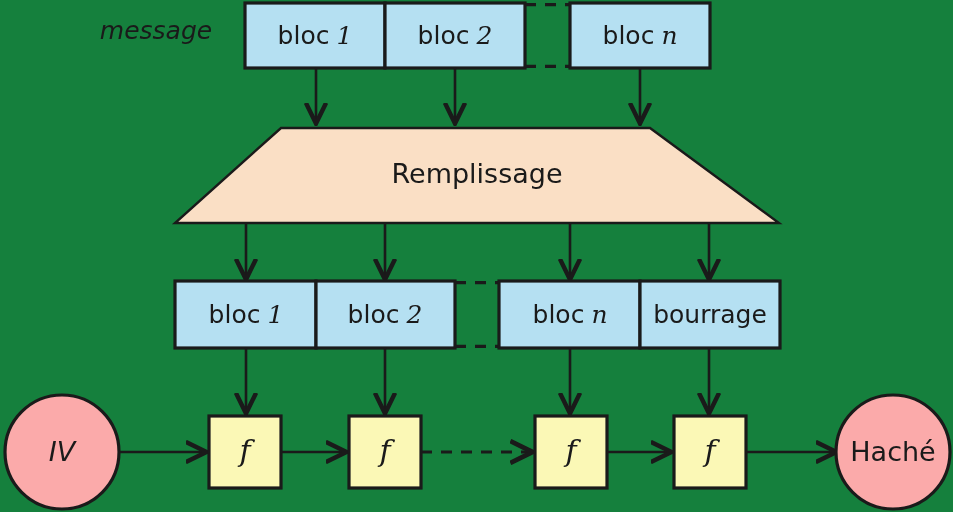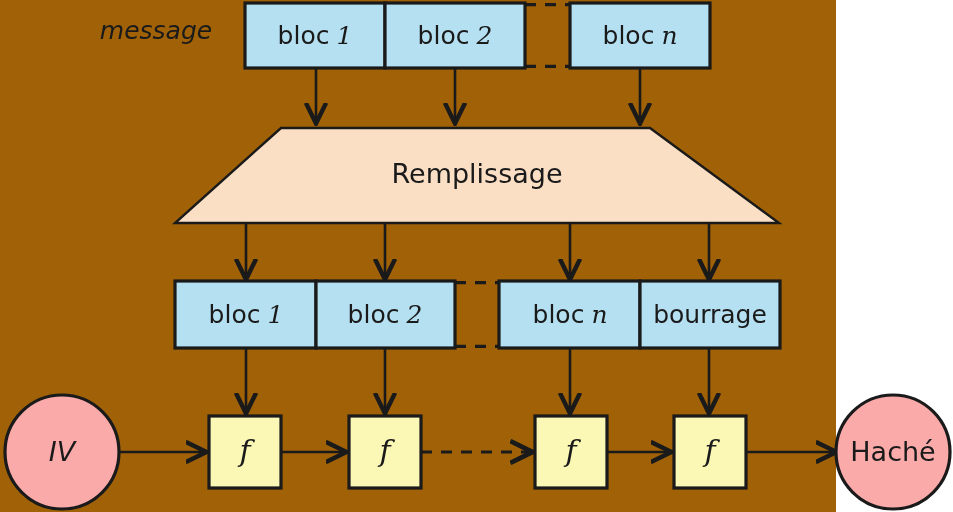--- a/index.html
+++ b/index.html
@@ -8,23 +8,23 @@
     background: #ffffff;
   }
   body {
     width: 953px;
     height: 512px;
     overflow: hidden;
     font-family: "DejaVu Sans", sans-serif;
   }
   #diagram-root {
     position: relative;
-    width: 836px;
+    width: 953px;
     height: 512px;
-    background: #a16207;
+    background: #15803d;
   }
   svg#diagram {
     display: block;
     width: 953px;
     height: 512px;
   }
   .box-fill-blue { fill: #b5e0f2; }
   .box-fill-peach { fill: #fadfc5; }
   .box-fill-yellow { fill: #fbf8b6; }
   .box-fill-pink { fill: #fbaaaa; }

